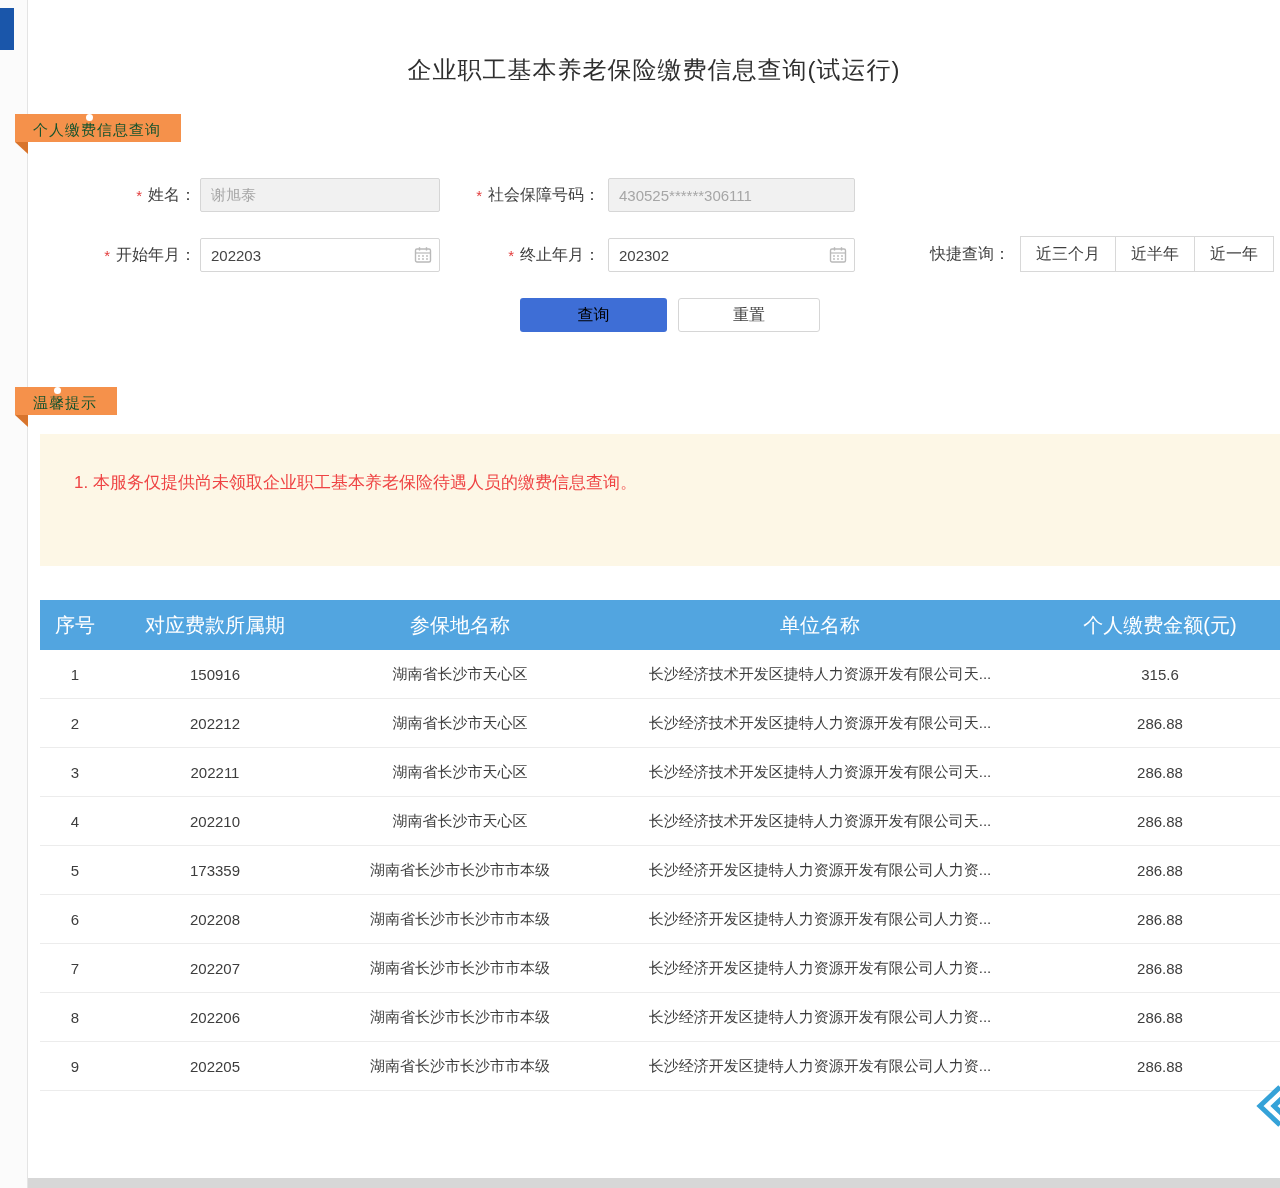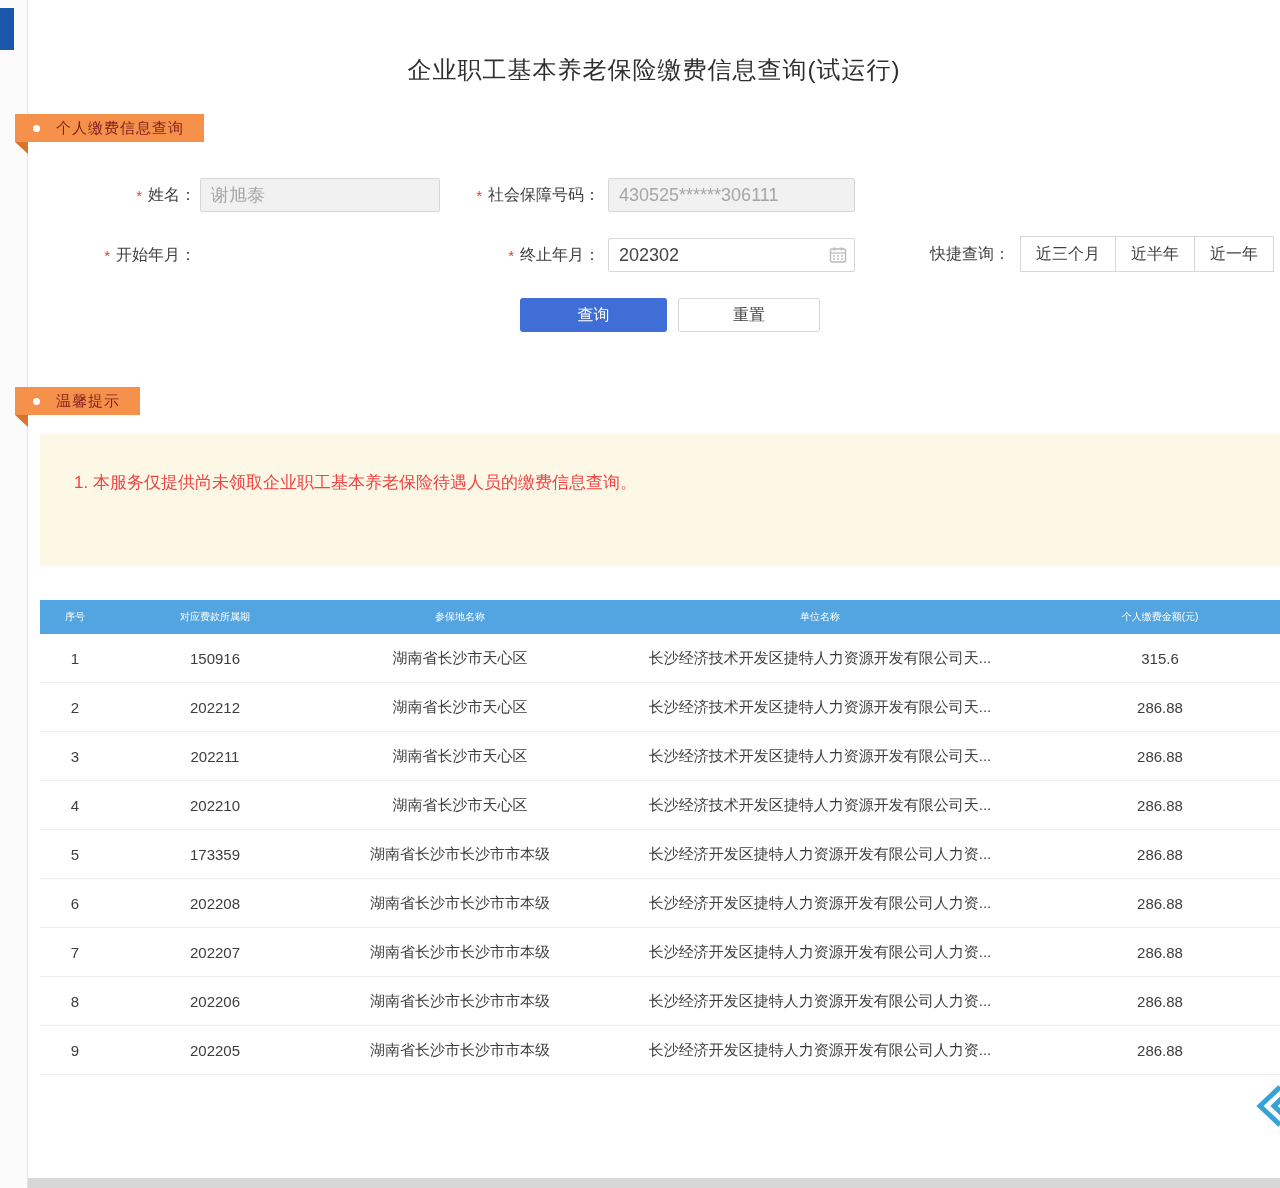--- a/index.html
+++ b/index.html
@@ -9,60 +9,60 @@
   }
   
   .left-strip { position:absolute; left:0; top:0; width:28px; height:100%;
     background:#fbfbfb; border-right:1px solid #e4e4e4; box-sizing:border-box; }
   .blue-tab { position:absolute; left:0; top:8px; width:14px; height:42px; background:#1a56aa; }
 
   .title { position:absolute; left:28px; right:0; top:54px; text-align:center;
     font-size:24px; color:#2f2f2f; font-weight:500; letter-spacing:1px; }
 
   
-  .ribbon { position:absolute; left:15px; height:28px; background:#f5914b; color:#7f1d1d;
-    display:flex; align-items:center; padding:0 20px 0 18px; font-size:15px; letter-spacing:1px; }
+  .ribbon { position:absolute; left:15px; height:28px; background:#f5914b; color:#14532d;
+    display:flex; align-items:center; padding:0 20px 0 18px; font-size:15px; letter-spacing:1px;flex-direction:column; }
   .ribbon .dot { width:7px; height:7px; border-radius:50%; background:#fff; margin-right:16px; flex:none; }
   .ribbon-fold { position:absolute; left:15px; width:13px; height:12px; background:#d8742c;
     clip-path:polygon(0 0,100% 0,100% 100%); }
   #ribbon-query { top:114px; } #fold-query { top:142px; }
   #ribbon-tips { top:387px; } #fold-tips { top:415px; }
 
   
   .fgroup { position:absolute; display:flex; align-items:center; height:34px;
     font-size:16px; color:#3f3f3f; }
   .flabel { display:flex; justify-content:flex-end; align-items:center; flex:none; }
   .req { color:#e23b3b; margin-right:6px; font-size:15px; }
   .tinput { height:34px; border:1px solid #d6d6d6; border-radius:2px; box-sizing:border-box;
-    padding:0 10px; font-size:18px; color:#444; background:#fff; outline:none;
+    padding:0 10px; font-size:15px; color:#444; background:#fff; outline:none;
     font-family:"Liberation Sans","DejaVu Sans",sans-serif; }
   .tinput.disabled { background:#f1f1f1; color:#a6a6a6; }
   .date-wrap { position:relative; flex:none; }
   .cal-icon { position:absolute; right:8px; top:8px; pointer-events:none; }
 
   .btn { position:absolute; height:34px; border-radius:3px; font-size:16px; cursor:pointer;
     font-family:"Liberation Sans","DejaVu Sans",sans-serif; }
-  .btn-primary { left:520px; top:298px; width:147px; background:#3e6ed6; color:#ffffff; border:none; }
+  .btn-primary { left:520px; top:298px; width:147px; background:#3e6ed6; color:#000000; border:none; }
   .btn-plain   { left:678px; top:298px; width:142px; background:#fff; color:#3f3f3f; border:1px solid #d6d6d6; }
 
   .quick-group { display:flex; margin-left:10px; }
   .qbtn { height:36px; padding:0 15px; background:#fff; border:1px solid #d8d8d8;
     font-size:16px; color:#3f3f3f; margin-left:-1px; cursor:pointer;
     font-family:"Liberation Sans","DejaVu Sans",sans-serif; }
   .qbtn:first-child { margin-left:0; }
 
   
   .notice-box { position:absolute; left:40px; top:434px; width:1240px; height:132px;
     background:#fdf7e6; box-sizing:border-box; padding:36px 30px 0 34px; }
   .notice-line { color:#ef4444; font-size:17px; line-height:25px; }
 
   
   .table { position:absolute; left:40px; top:600px; width:1240px; }
-  .thead { display:flex; background:#52a5e0; height:34px; align-items:center;
-    color:#fff; font-size:10px; }
+  .thead { display:flex; background:#52a5e0; height:50px; align-items:center;
+    color:#fff; font-size:20px; }
   .trow { display:flex; height:48px; align-items:center; border-bottom:1px solid #ececec;
     font-size:15px; color:#3d3d3d; background:#fff; }
   .cell { text-align:center; box-sizing:border-box; padding:0 6px; white-space:nowrap; overflow:hidden; }
   .c0 { width:70px; } .c1 { width:210px; } .c2 { width:280px; } .c3 { width:440px; } .c4 { width:240px; }
 
   .chevron { position:absolute; left:1252px; top:1082px; cursor:pointer; }
   .bottom-bar { position:absolute; left:28px; top:1178px; width:1252px; height:10px; background:#d7d7d7; }
 </style>
 </head>
 <body>
@@ -93,20 +93,35 @@
       <span class="req">*</span>
       <span>社会保障号码：</span>
     </span>
     <input class="tinput disabled" style="width: 247px; margin-left: 8px;" readonly="" value="430525******306111">
   </div>
 
   <div class="fgroup" style="left:80px; top:238px;">
     <span class="flabel" style="width:116px;">
       <span class="req">*</span>
       <span>开始年月：</span>
+    </span>
+    <span class="date-wrap" style="margin-left:4px;">
+      <input class="tinput" style="width: 240px;" value="202203">
+      <svg class="cal-icon" width="18" height="18" viewBox="0 0 18 18">
+        <rect x="1.5" y="3" width="15" height="13" rx="1.5" fill="none" stroke="#b9b9b9" stroke-width="1.4"></rect>
+        <line x1="1.5" y1="7" x2="16.5" y2="7" stroke="#b9b9b9" stroke-width="1.2"></line>
+        <line x1="5.5" y1="1.2" x2="5.5" y2="4.6" stroke="#b9b9b9" stroke-width="1.4"></line>
+        <line x1="12.5" y1="1.2" x2="12.5" y2="4.6" stroke="#b9b9b9" stroke-width="1.4"></line>
+        <circle cx="5" cy="10" r="0.9" fill="#b9b9b9"></circle>
+          <circle cx="9" cy="10" r="0.9" fill="#b9b9b9"></circle>
+        <circle cx="13" cy="10" r="0.9" fill="#b9b9b9"></circle>
+          <circle cx="5" cy="13" r="0.9" fill="#b9b9b9"></circle>
+        <circle cx="9" cy="13" r="0.9" fill="#b9b9b9"></circle>
+          <circle cx="13" cy="13" r="0.9" fill="#b9b9b9"></circle>
+      </svg>
     </span>
   </div>
 
   <div class="fgroup" style="left:480px; top:238px;">
     <span class="flabel" style="width:120px;">
       <span class="req">*</span>
       <span>终止年月：</span>
     </span>
     <span class="date-wrap" style="margin-left:8px;">
       <input class="tinput" style="width: 247px;" value="202302">

